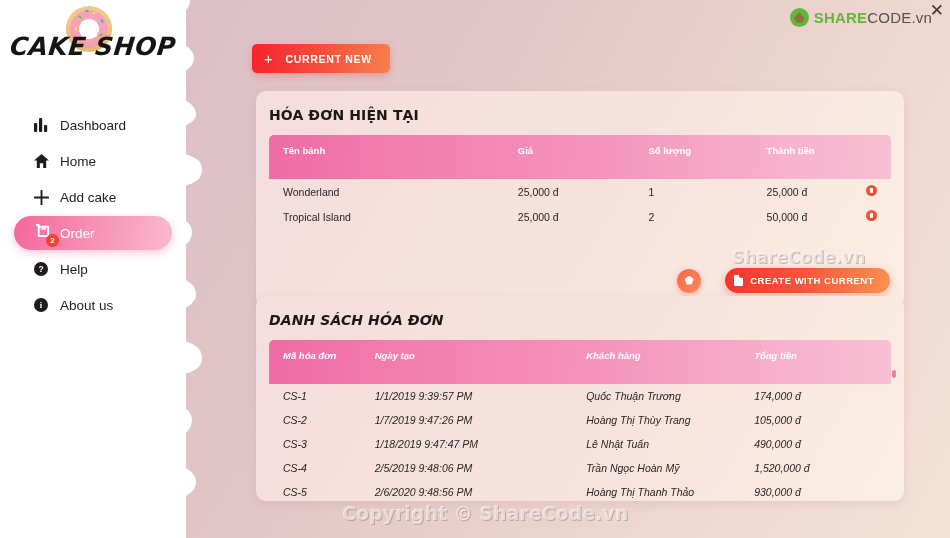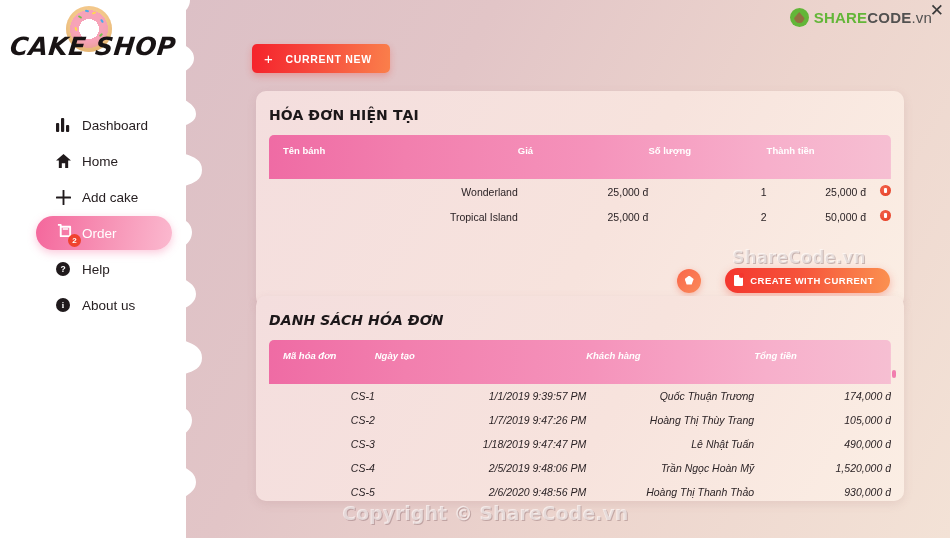--- a/index.html
+++ b/index.html
@@ -64,21 +64,21 @@
     text-align: center;
     font-family: "DejaVu Sans", sans-serif;
     font-size: 25px;
     font-weight: 700;
     font-style: italic;
     letter-spacing: 0.5px;
     color: #181314;
     transform: skewX(-6deg);
   }
 
-  .nav { margin-top: 22px; padding-left: 22px; }
+  .nav { margin-top: 22px; }
 
   .nav-item {
     position: relative;
     display: flex;
     align-items: center;
     height: 34px;
     margin: 0 14px 2px 14px;
     padding-left: 20px;
     border-radius: 18px;
     color: #272022;
@@ -150,21 +150,21 @@
   }
   .sc-mark::after{
     content:"";
     position:absolute; left:4px; top:4px;
     width:11px;height:11px;border-radius:50%;
     background:#8e6b3a;
     clip-path: polygon(50% 0,100% 60%,75% 100%,25% 100%,0 60%);
   }
   .sc-txt { font-size: 15px; font-weight: 700; letter-spacing: .2px; }
   .sc-share { color: #5cb531; }
-  .sc-code { color: #4a4a4a; font-weight: 700; }
+  .sc-code { color: #4a4a4a; font-weight: 400; }
   .sc-vn  { color: #4a4a4a; font-weight: 400; }
 
   .close-x {
     position: absolute;
     right: 6px; top: 2px;
     font-size: 17px;
     color: #3a3a3a;
     line-height: 1;
     z-index: 11;
     cursor: pointer;
@@ -226,21 +226,20 @@
     font-size: 9.5px;
     font-weight: 700;
     padding: 10px 0 23px 0;
   }
 
   .tbl-wrap { margin: 12px 13px 0 13px; border-radius: 5px; overflow: hidden; }
   .tbl-wrap table tbody td {
     font-size: 10.5px;
     color: #2b2326;
     padding: 6px 0;
-    text-align: right;
   }
   .tbl-wrap table tbody tr td:first-child,
   .tbl-wrap table thead th:first-child { padding-left: 14px; }
 
   .del-btn {
     width: 11px; height: 11px;
     border-radius: 50%;
     border: none;
     background: radial-gradient(circle at 40% 35%, #f4644e, #e23a20);
     position: relative;

